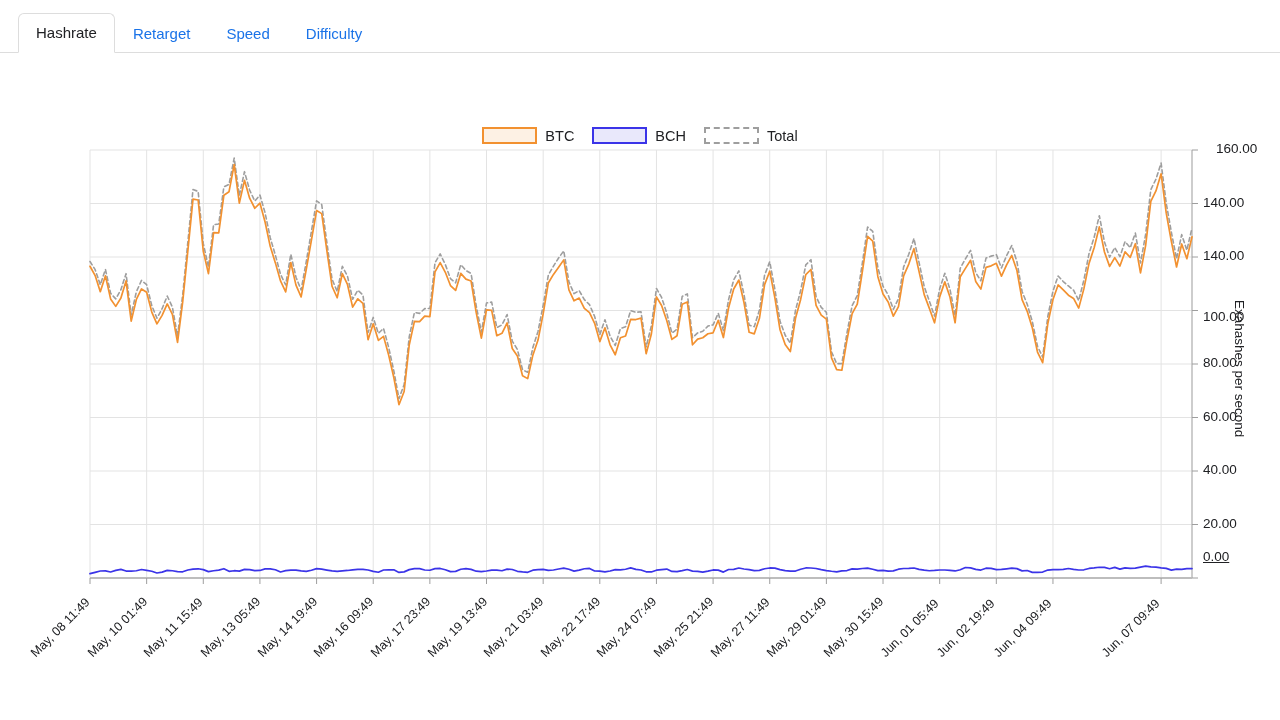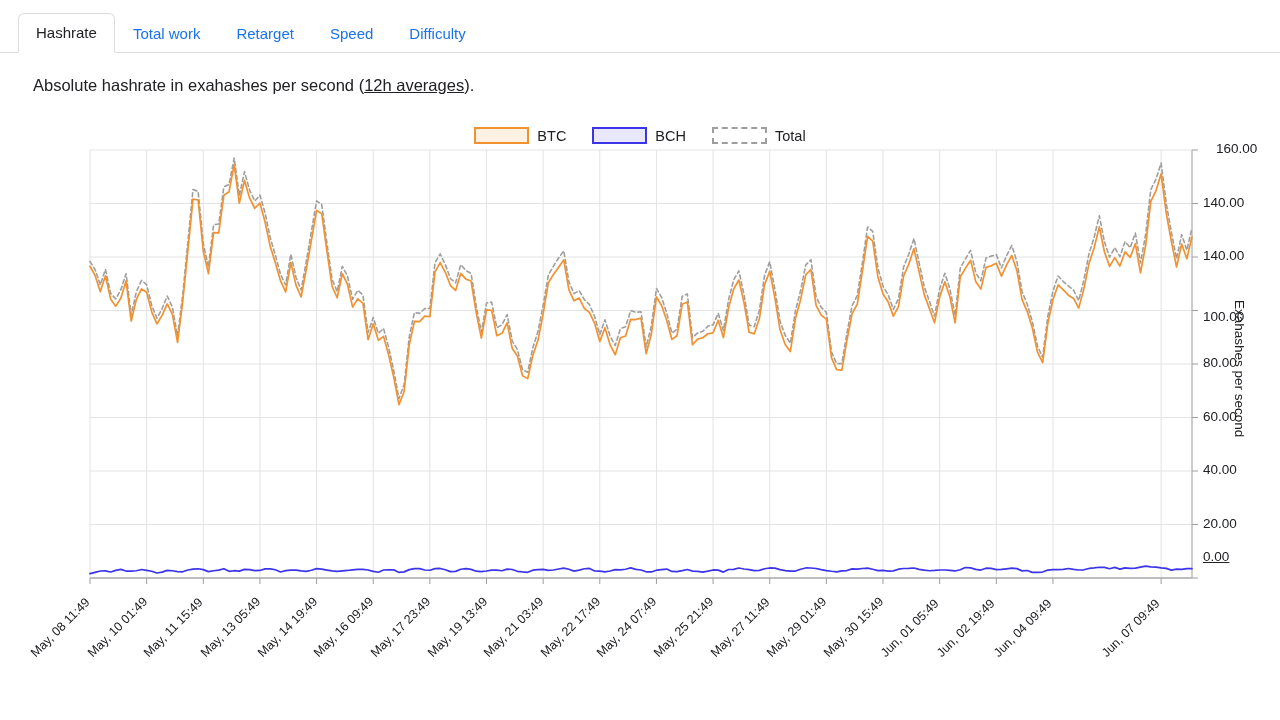--- a/index.html
+++ b/index.html
@@ -73,21 +73,21 @@
 
   
   #legend {
     position: absolute;
     left: 0;
     top: 127px;
     width: 1280px;
     display: flex;
     justify-content: center;
     align-items: center;
-    gap: 8px;
+    gap: 0px;
   }
   .legend-item {
     display: flex;
     align-items: center;
     margin-right: 18px;
   }
   .legend-item:last-child { margin-right: 0; }
   .swatch {
     width: 55px;
     height: 17px;
@@ -162,28 +162,26 @@
   }
 </style>
 </head>
 <body>
 
 <div id="page">
 
   <div id="tabbar">
     <div id="tablist">
       <div class="tab active">Hashrate</div>
-      <div class="tab">Total work</div>
       <div class="tab">Retarget</div>
       <div class="tab">Speed</div>
       <div class="tab">Difficulty</div>
     </div>
   </div>
 
-  <div id="desc"><span>Absolute hashrate in exahashes per second (</span><span class="ul">12h averages</span><span>).</span></div>
 
   <div id="legend">
     <div class="legend-item">
       <span class="swatch btc"></span>
       <span class="legend-label">BTC</span>
     </div>
     <div class="legend-item">
       <span class="swatch bch"></span>
       <span class="legend-label">BCH</span>
     </div>

